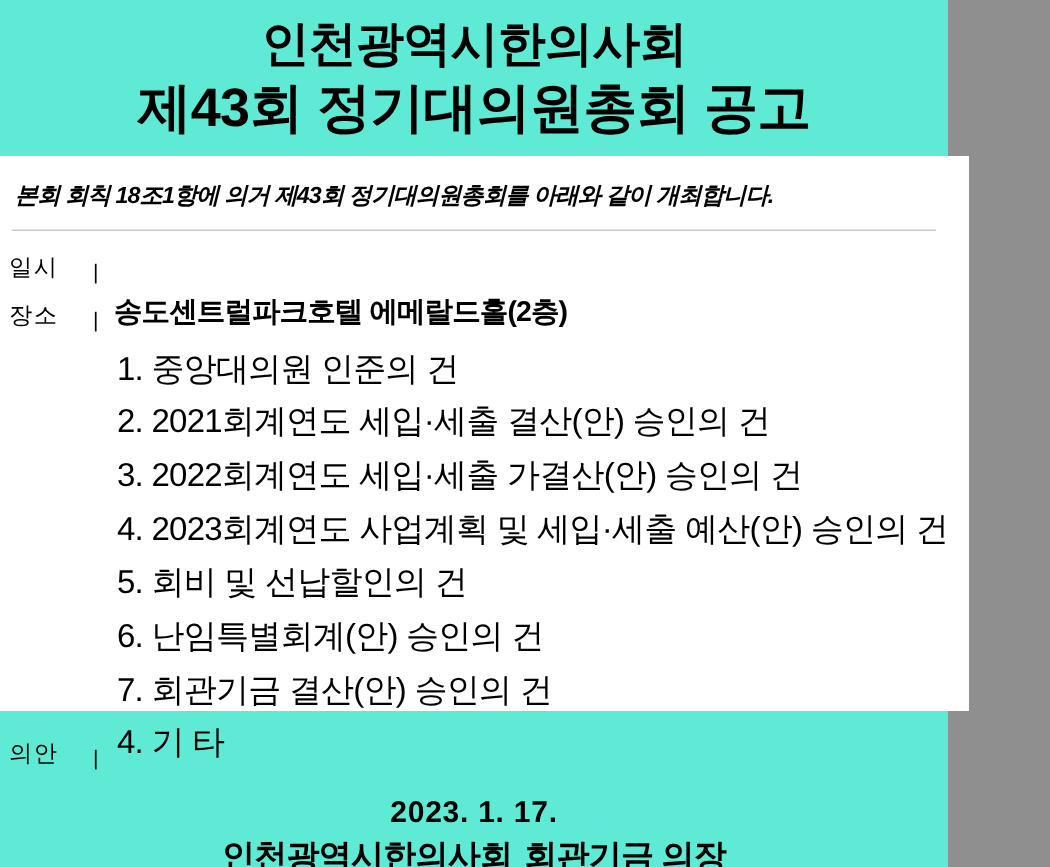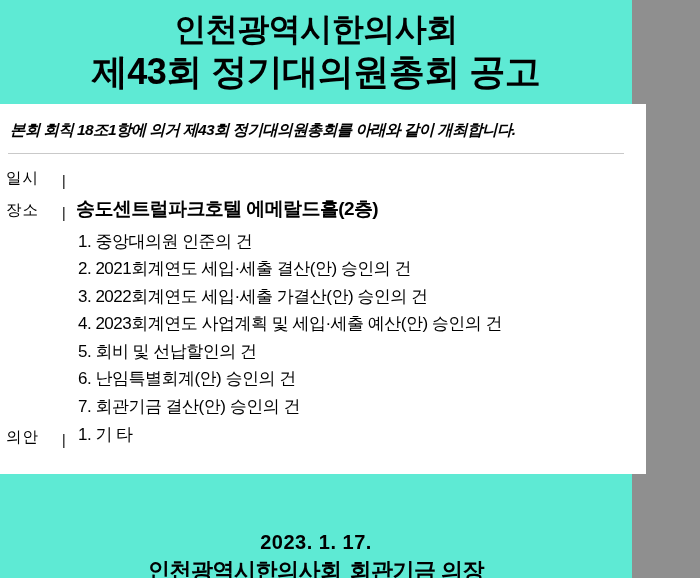--- a/index.html
+++ b/index.html
@@ -95,21 +95,21 @@
   }
   .row.agenda .bar {
     padding-top: 3px;
   }
   .agenda-list {
     margin: 0;
     padding: 0;
     list-style: none;
   }
   .agenda-list li {
-    font-size: 17px;
+    font-size: 22px;
     letter-spacing: -0.5px;
     line-height: 1.62;
     padding-left: 2px;
     white-space: nowrap;
   }
   
   .footer {
     width: 660px;
     text-align: center;
     margin-top: 8px;
@@ -176,21 +176,21 @@
       <div class="label">의안</div>
       <div class="bar">|</div>
       <ul class="agenda-list">
         <li>1. 중앙대의원 인준의 건</li>
         <li>2. 2021회계연도 세입·세출 결산(안) 승인의 건</li>
         <li>3. 2022회계연도 세입·세출 가결산(안) 승인의 건</li>
         <li>4. 2023회계연도 사업계획 및 세입·세출 예산(안) 승인의 건</li>
         <li>5. 회비 및 선납할인의 건</li>
         <li>6. 난임특별회계(안) 승인의 건</li>
         <li>7. 회관기금 결산(안) 승인의 건</li>
-        <li>1. 기 타</li>
+        <li>4. 기 타</li>
       </ul>
     </div>
 
   </div>
 
   <div class="footer">
     <div class="date">2023. 1. 17.</div>
 
     <div class="sign-row r1">
       <span class="org">인천광역시한의사회</span>

